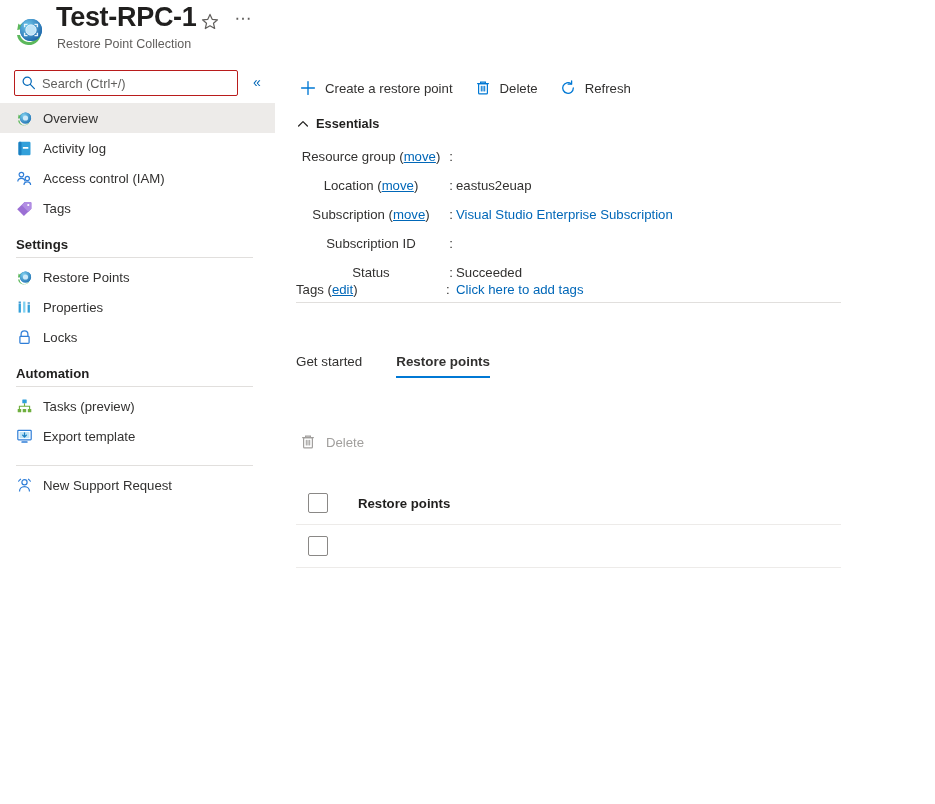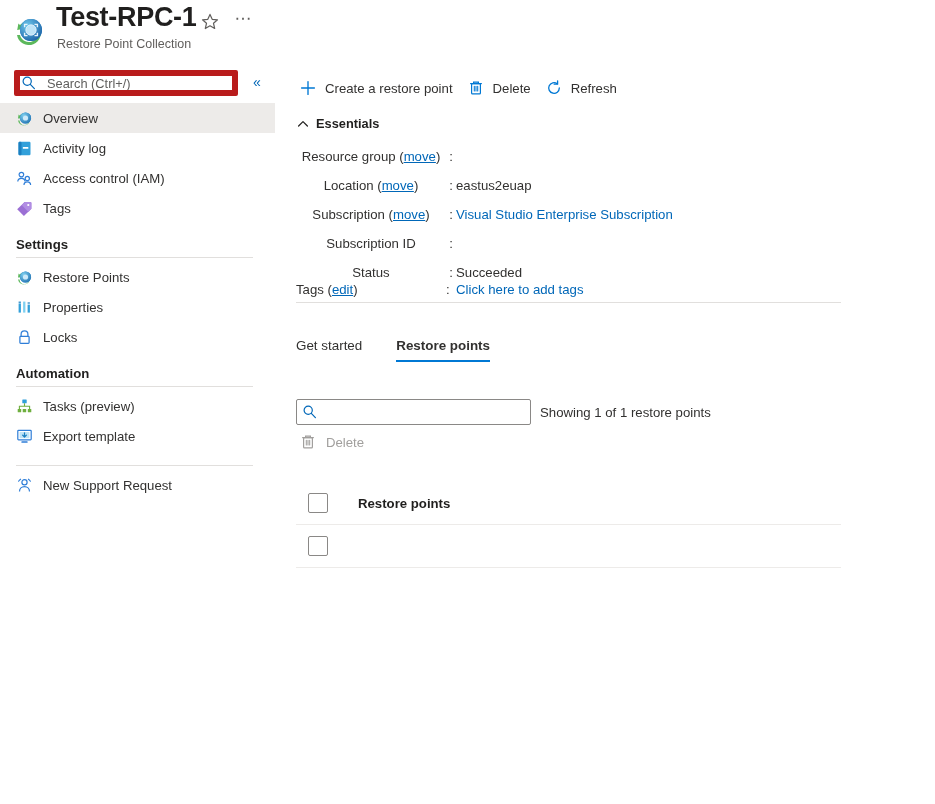--- a/index.html
+++ b/index.html
@@ -31,21 +31,21 @@
   .hdr-sub {
     position:absolute; left:57px; top:37px;
     font-size:12.5px; color:#605e5c; white-space:nowrap;
   }
 
   
   .side { position:absolute; left:0; top:62px; width:275px; height:742px; background:#fff; }
   .side-search-wrap { position:absolute; left:14px; top:8px; width:224px; height:26px; }
   .side-search {
     width:224px; height:26px;
-    border:6px solid #b91c1c; border-radius:2px; background:#fff;
+    border:1px solid #b91c1c; border-radius:2px; background:#fff;
     padding:0 6px 0 27px;
     font-size:12.8px; font-family:"Liberation Sans", sans-serif;
     color:#323130; outline:none;
   }
   .side-search::placeholder { color:#5f5e5c; }
   .search-glyph { position:absolute; left:7px; top:5px; width:15px; height:15px; pointer-events:none; }
   .collapse-btn {
     position:absolute; left:247px; top:10px; width:20px; height:20px;
     color:#0067b8; font-size:14px; line-height:20px; text-align:center; cursor:pointer;
   }
@@ -62,21 +62,21 @@
   .nav-label { white-space:nowrap; }
 
   .nav-group { margin-top:14px; padding-left:16px; padding-right:22px; }
   .nav-group-title { font-size:13.2px; font-weight:700; color:#201f1e; margin-bottom:5px; }
   .nav-group-rule { height:1px; background:#e1dfdd; margin-bottom:4px; }
 
   
   .main { position:absolute; left:296px; top:62px; width:639px; height:742px; }
 
   
-  .cmdbar { position:absolute; left:0; top:12px; height:28px; display:flex; align-items:center; gap:0; }
+  .cmdbar { position:absolute; left:0; top:12px; height:28px; display:flex; align-items:center; gap:7px; }
   .cmd {
     display:flex; align-items:center; height:28px; padding:0 11px 0 2px;
     font-size:13.2px; color:#323130; cursor:pointer; white-space:nowrap;
   }
   .cmd .ci { width:20px; height:20px; margin-right:7px; display:flex; align-items:center; justify-content:center; }
 
   
   .ess-toggle {
     position:absolute; left:0; top:54px; display:flex; align-items:center;
     font-size:12.8px; font-weight:700; color:#201f1e; cursor:pointer;
@@ -89,21 +89,21 @@
   .ess-colon { width:10px; flex:0 0 10px; color:#323130; }
   .ess-v { color:#323130; white-space:nowrap; }
   .ess-v.link { color:#0067b8; cursor:pointer; }
   .ess-v.blank { color:transparent; }
   a.inl { color:#0067b8; text-decoration:underline; cursor:pointer; }
 
   .ess-tags-row { position:absolute; left:0; top:214px; display:flex; height:26px; align-items:center; font-size:13.2px; }
   .ess-rule { position:absolute; left:0; top:240px; width:545px; height:1px; background:#e1dfdd; }
 
   
-  .tabs { position:absolute; left:0; top:276px; display:flex; align-items:center; }
+  .tabs { position:absolute; left:0; top:292px; display:flex; align-items:center; }
   .tab {
     position:relative; font-size:13.4px; color:#323130; cursor:pointer;
     padding:0 14px 9px 0; margin-right:20px; white-space:nowrap;
   }
   .tab.active { font-weight:700; }
   .tab.active::after {
     content:""; position:absolute; left:0; right:14px; bottom:0;
     height:2px; background:#0078d4;
   }
 
@@ -407,32 +407,20 @@
       <span class="ess-v link">Click here to add tags</span>
     </div>
 
     <div class="ess-rule"></div>
 
     <div class="tabs">
       <div class="tab">Get started</div>
       <div class="tab active">Restore points</div>
     </div>
 
-    <div class="filter-row">
-      <div class="filter-wrap">
-        <span class="filter-glyph">
-          <svg width="15" height="15" viewBox="0 0 15 15">
-            <circle cx="6.2" cy="6.2" r="4.1" fill="none" stroke="#0067b8" stroke-width="1.2"></circle>
-            <line x1="9.3" y1="9.3" x2="13.4" y2="13.6" stroke="#0067b8" stroke-width="1.2" stroke-linecap="round"></line>
-          </svg>
-        </span>
-        <input class="filter-in" type="text" placeholder="" style="">
-      </div>
-      <span class="showing">Showing 1 of 1 restore points</span>
-    </div>
 
     <div class="row-delete">
       <span class="ci">
         <svg width="18" height="18" viewBox="0 0 18 18">
           <path d="M3.6 4.6h10.8" stroke="#a19f9d" stroke-width="1.2" stroke-linecap="round"></path>
           <path d="M6.6 4.6V3.1h4.8v1.5" fill="none" stroke="#a19f9d" stroke-width="1.2"></path>
           <rect x="4.6" y="4.6" width="8.8" height="10.2" rx="0.9" fill="none" stroke="#a19f9d" stroke-width="1.2"></rect>
           <path d="M7.3 7.3v4.7M9 7.3v4.7M10.7 7.3v4.7" stroke="#a19f9d" stroke-width="1.05" stroke-linecap="round"></path>
         </svg>
       </span>

